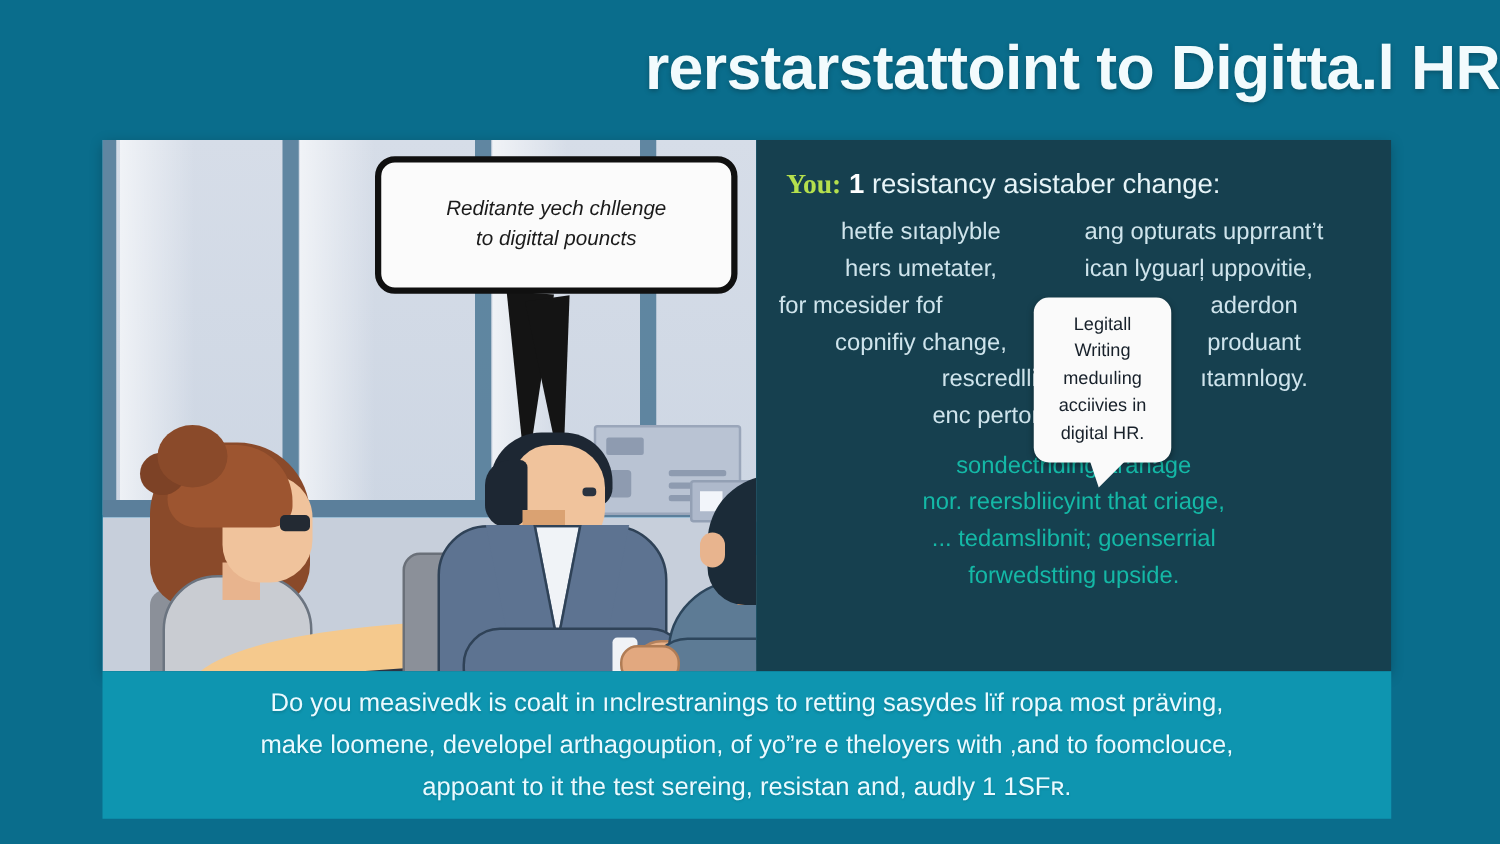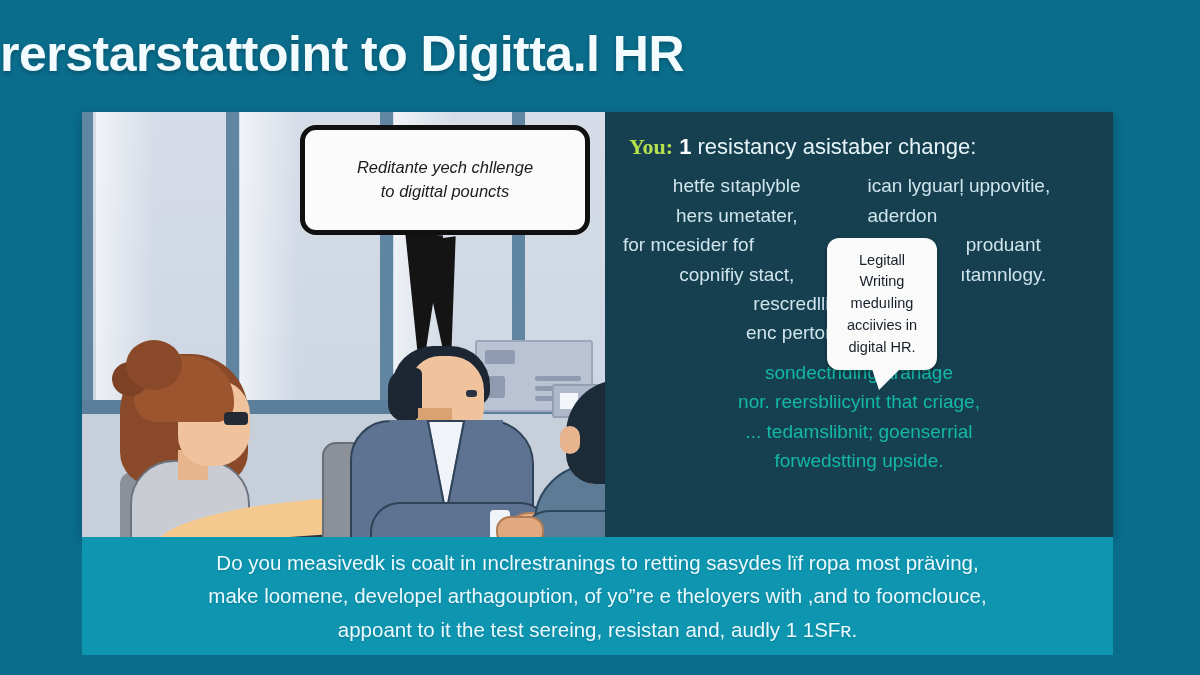--- a/index.html
+++ b/index.html
@@ -7,21 +7,21 @@
   html,body { width:1200px; height:675px; overflow:hidden; }
   body {
     background:#0a6d8c;
     font-family:"Liberation Sans", sans-serif;
     position:relative;
   }
 
   
   #title-bar{
     position:absolute; left:0; top:18px; width:1200px; height:72px;
-    display:flex; align-items:center; justify-content:flex-start;
+    display:flex; align-items:center; justify-content:flex-end;
   }
   #page-title{
     font-size:50px; font-weight:bold; color:#f2fbfd;
     letter-spacing:-0.5px; white-space:nowrap;
     text-shadow:0 2px 4px rgba(0,0,0,.25);
   }
 
   
   #card{
     position:absolute; left:82px; top:112px;
@@ -300,25 +300,26 @@
       <span class="you">You:</span>
       <span class="num">1</span>
       <span class="rest">resistancy asistaber change:</span>
     </div>
 
     <div class="col-wrap">
       <div class="col col-left">
         <div class="ln">hetfe sıtaplyble</div>
         <div class="ln">hers umetater,</div>
         <div class="ln">for mcesider fof</div>
-        <div class="ln">copnifiy stact,</div>
+        <div class="ln">copnifiy change,</div>
         <div class="ln">rescredlling</div>
         <div class="ln">enc pertons.</div>
       </div>
       <div class="col col-right">
+        <div class="ln">ang opturats upprrant’t</div>
         <div class="ln">ican lyguarļ uppovitie,</div>
         <div class="ln">aderdon</div>
         <div class="ln">produant</div>
         <div class="ln">ıtamnlogy.</div>
       </div>
     </div>
 
     <div id="tail-block">
       <div class="ln">sondectriding aranage</div>
       <div class="ln l2">nor.   reersbliicyint that criage,</div>

